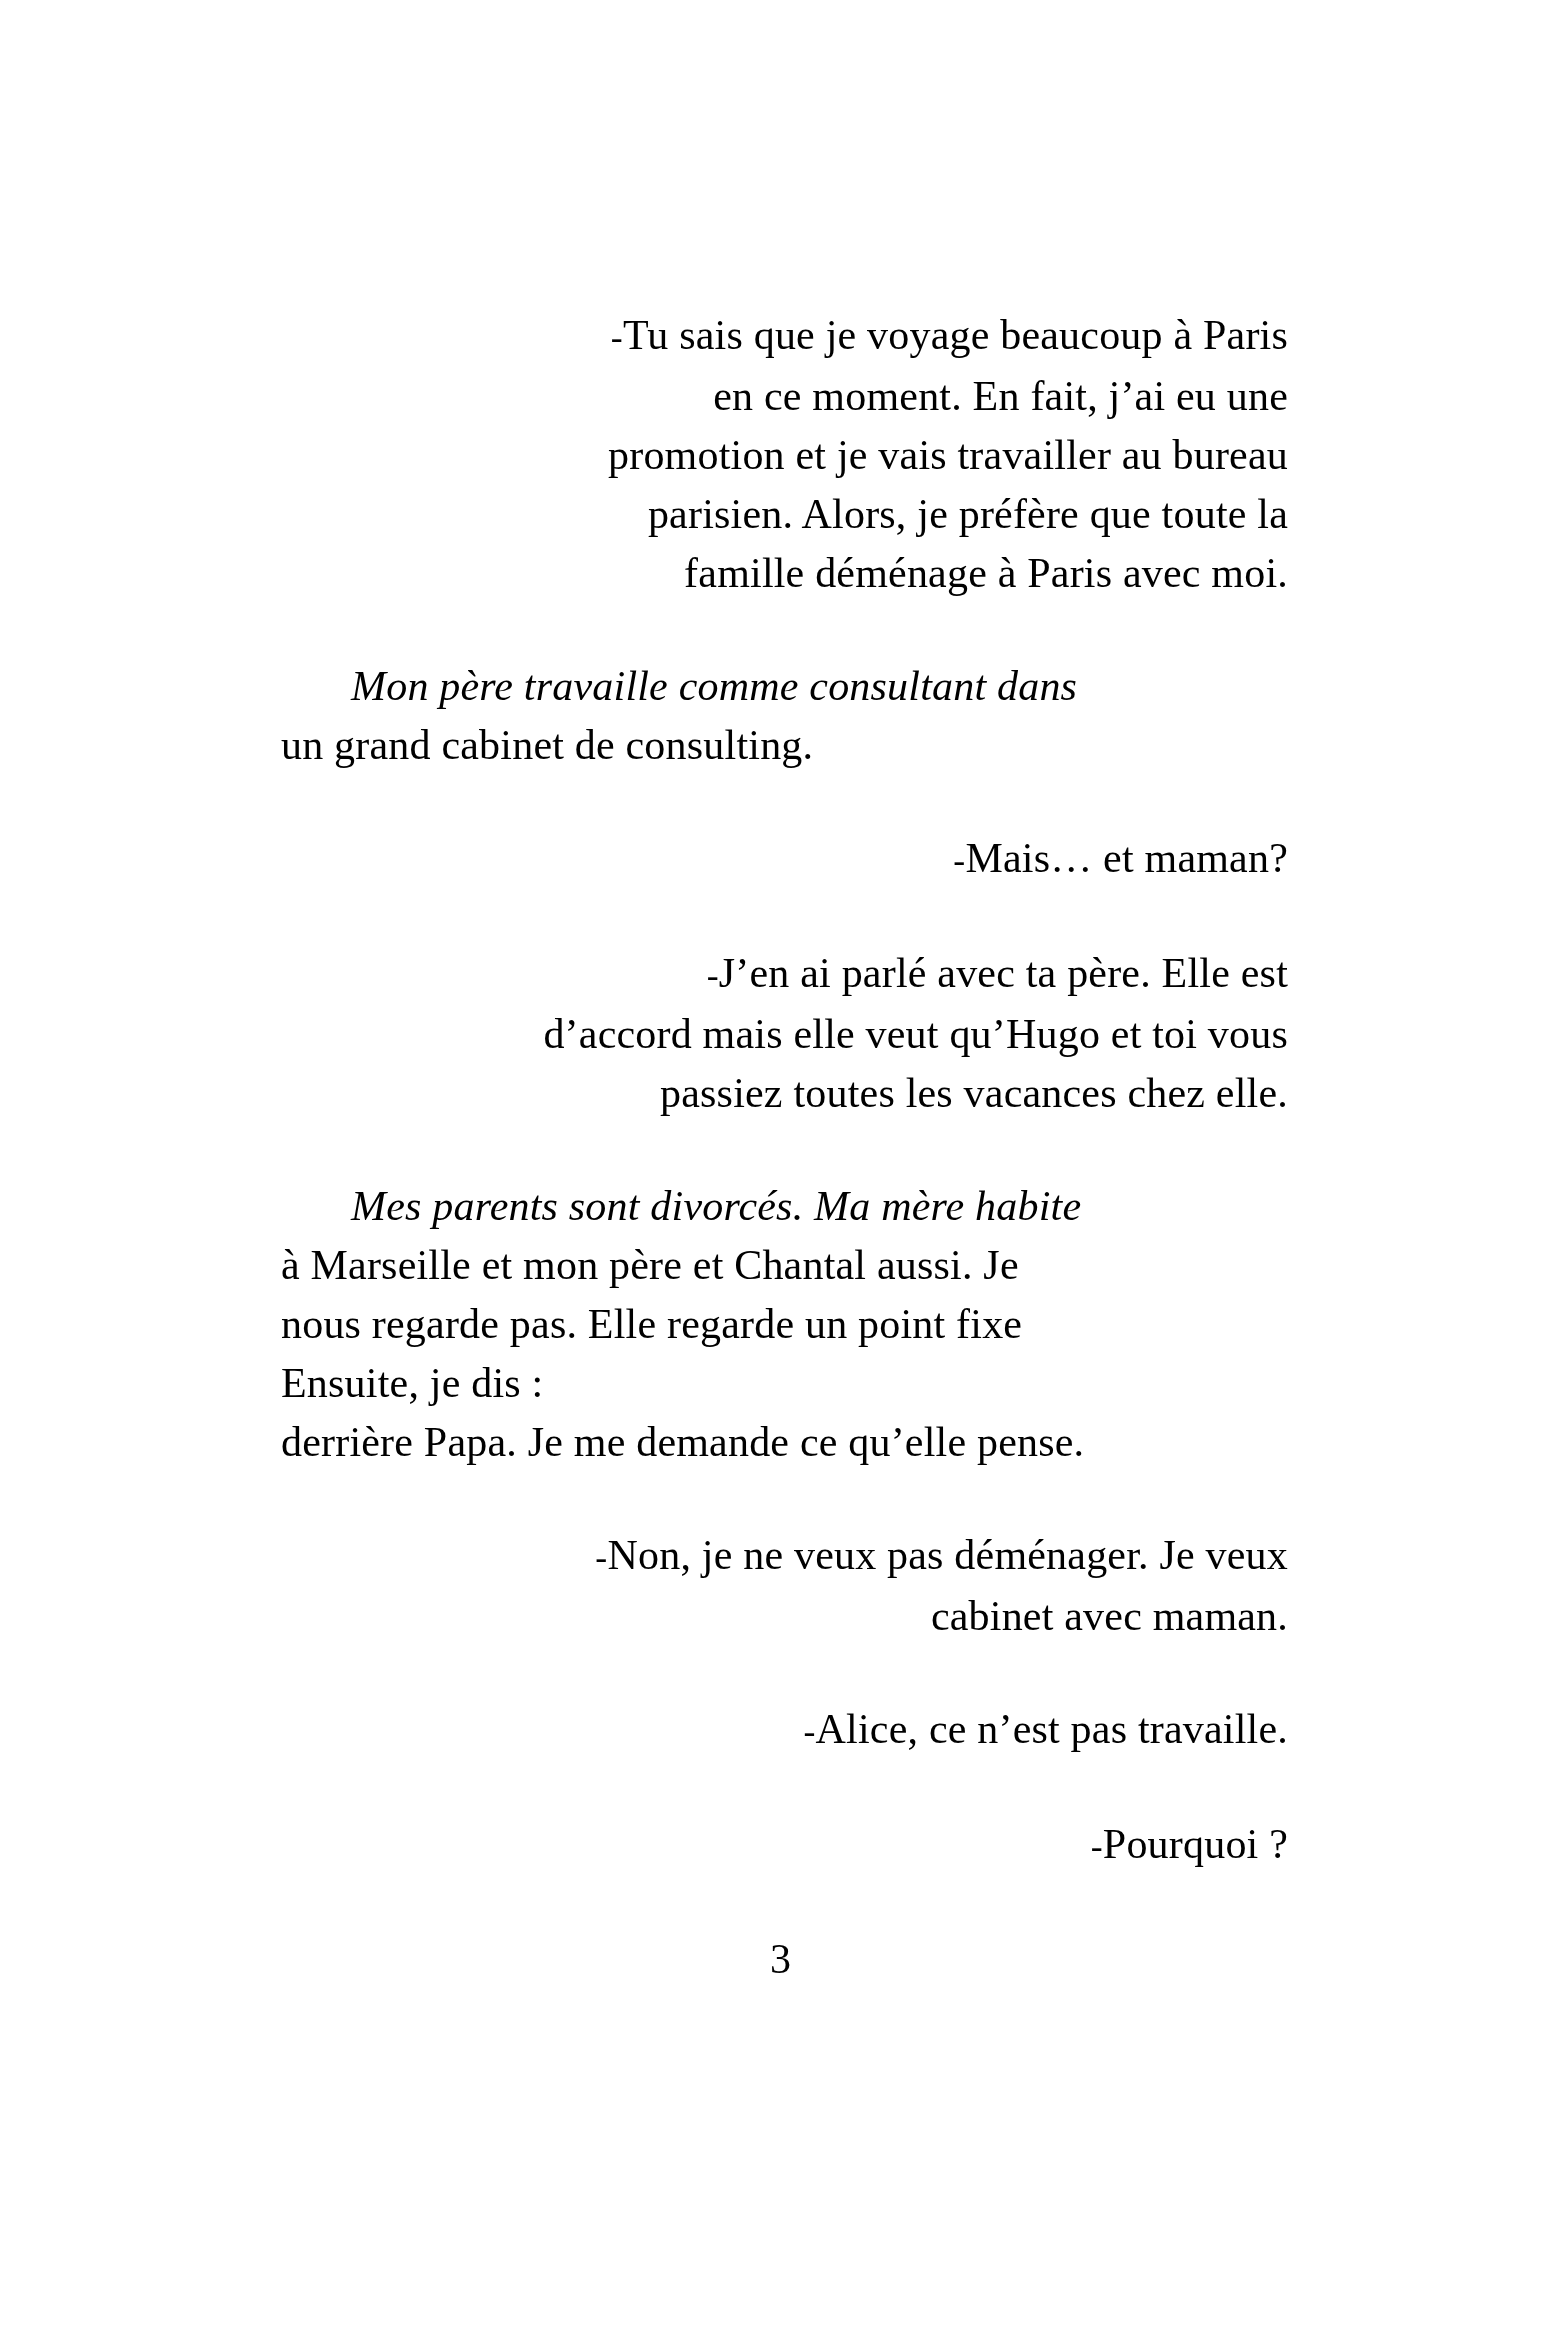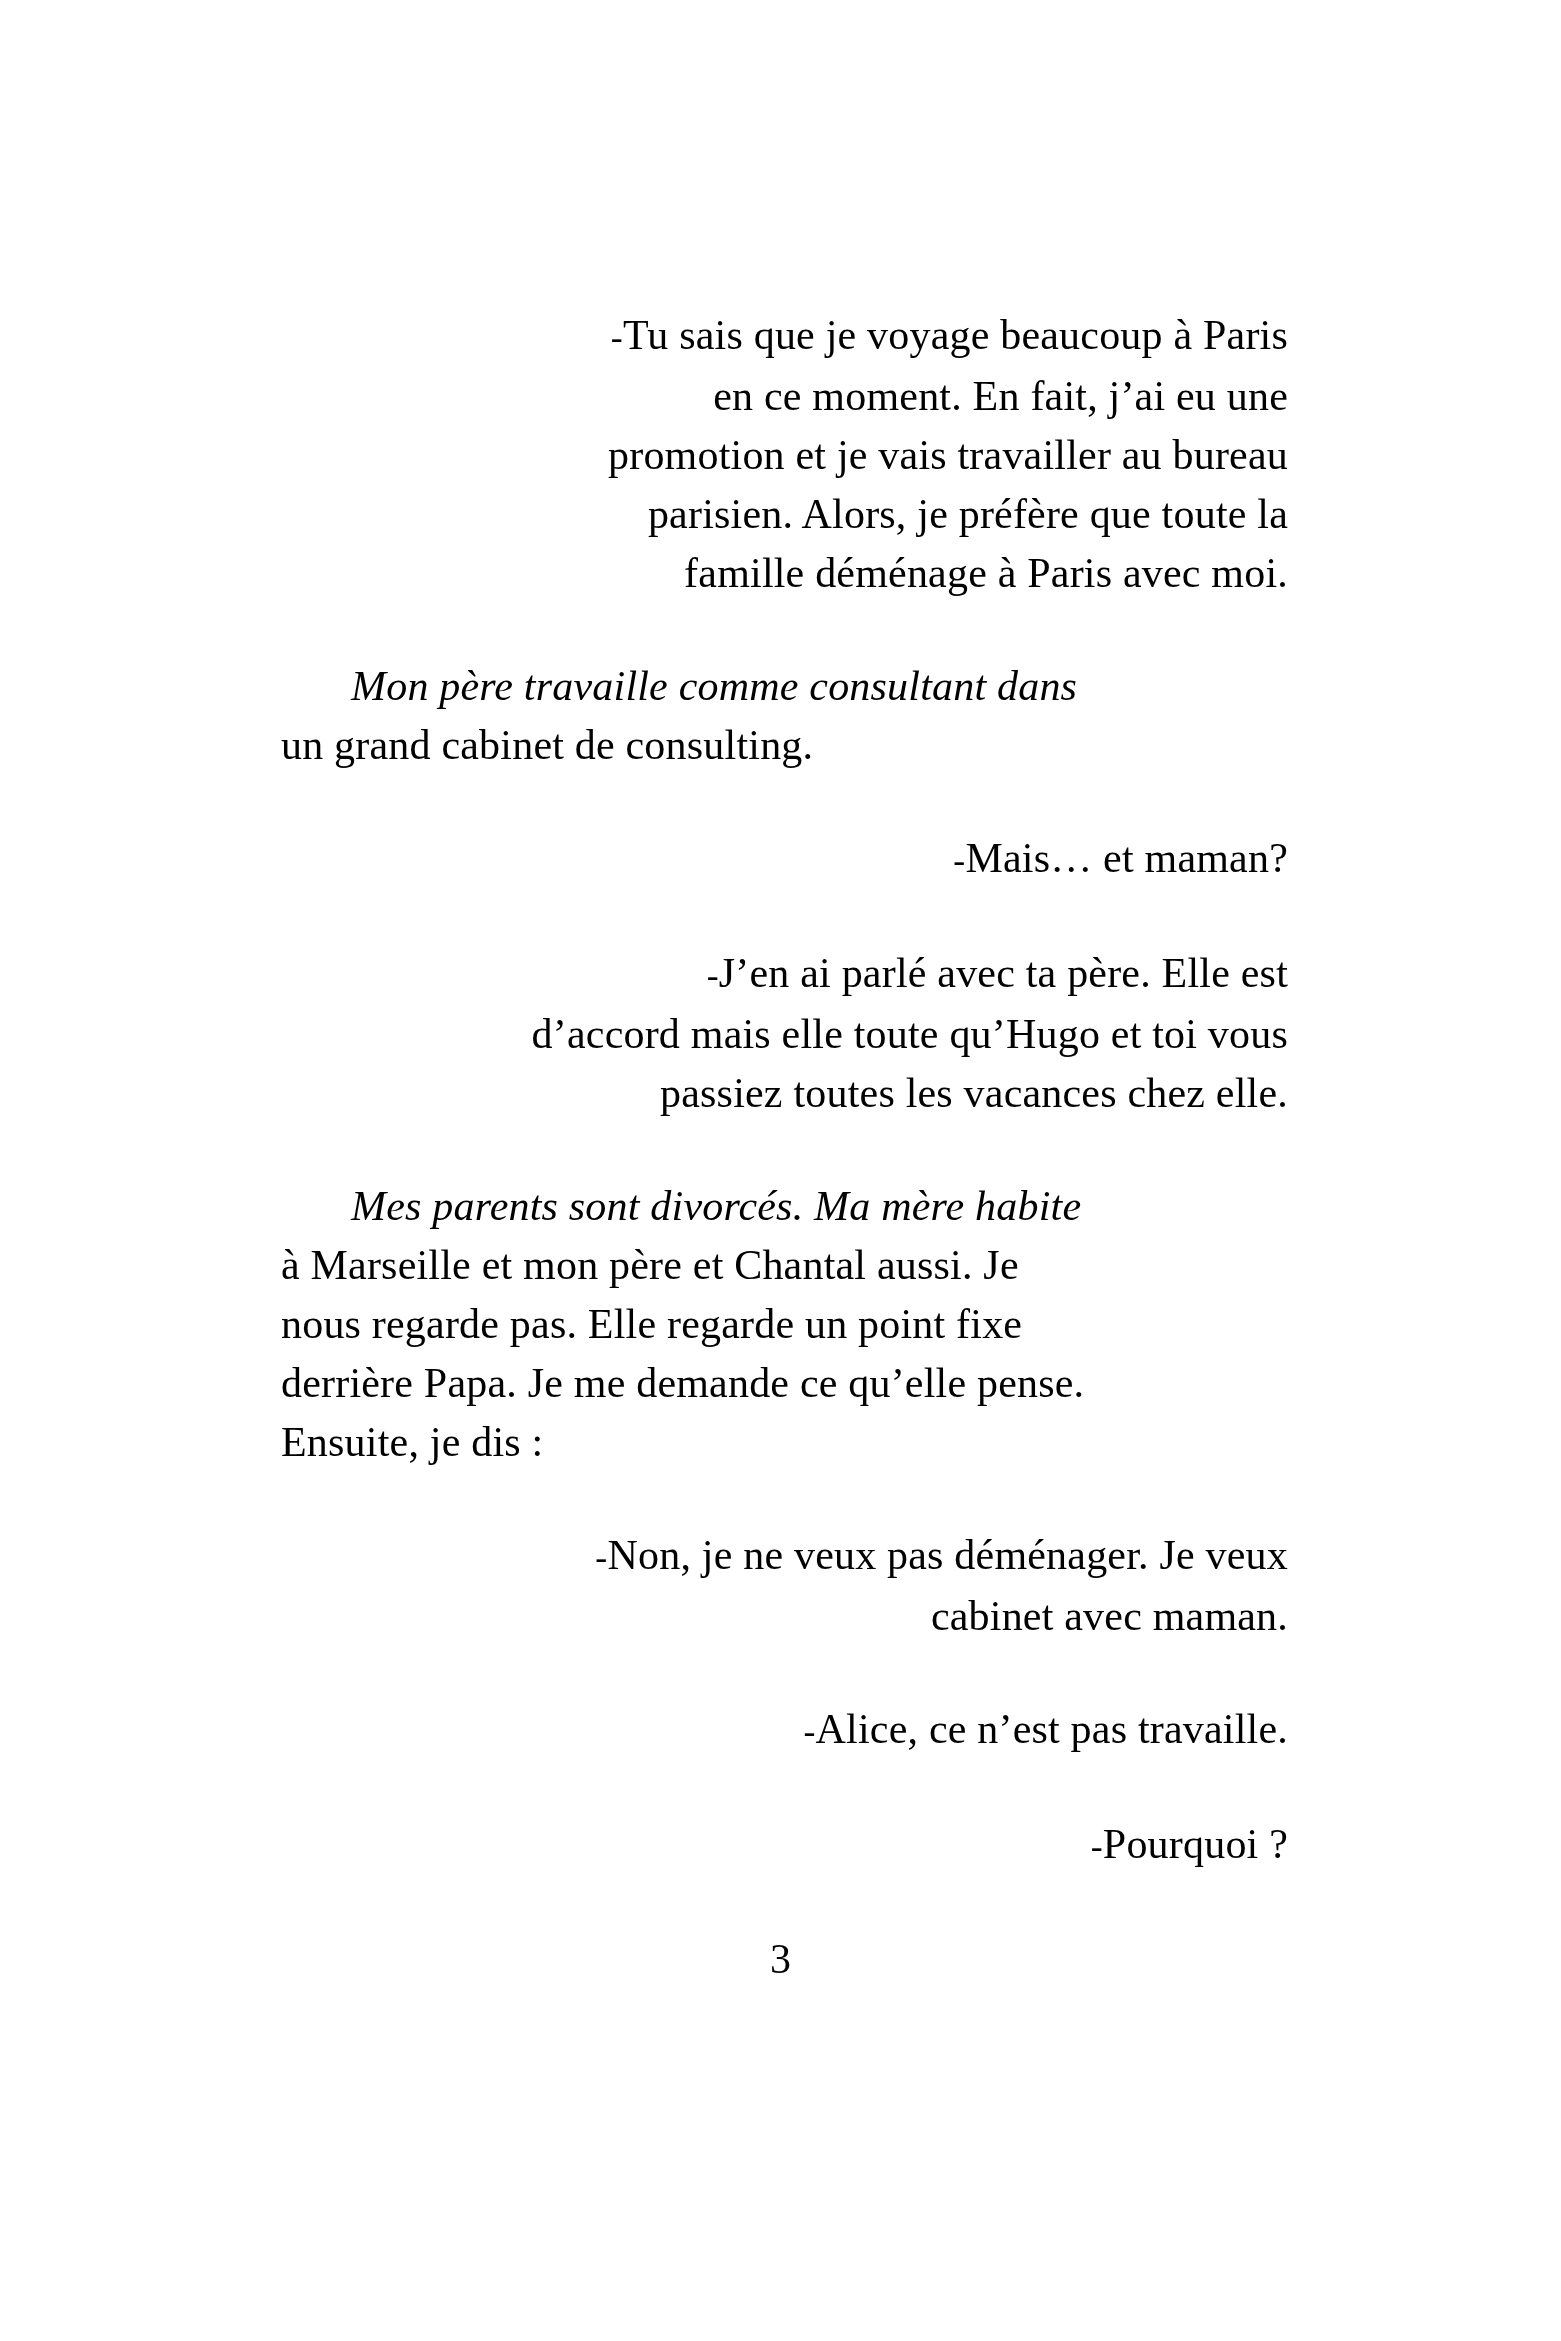--- a/index.html
+++ b/index.html
@@ -73,30 +73,30 @@
     <span class="line first">Mon père travaille comme consultant dans</span>
     <span class="line">un grand cabinet de consulting.</span>
   </p>
 
   <p class="para dialogue">
     <span class="line"><span class="marker">-</span><span>Mais… et maman?</span></span>
   </p>
 
   <p class="para dialogue">
     <span class="line"><span class="marker">-</span><span>J’en ai parlé avec ta père. Elle est</span></span>
-    <span class="line">d’accord mais elle toute qu’Hugo et toi vous</span>
+    <span class="line">d’accord mais elle veut qu’Hugo et toi vous</span>
     <span class="line">passiez toutes les vacances chez elle.</span>
   </p>
 
   <p class="para narrative">
     <span class="line first">Mes parents sont divorcés. Ma mère habite</span>
     <span class="line">à Marseille et mon père et Chantal aussi. Je</span>
     <span class="line">nous regarde pas. Elle regarde un point fixe</span>
+    <span class="line">Ensuite, je dis :</span>
     <span class="line">derrière Papa. Je me demande ce qu’elle pense.</span>
-    <span class="line">Ensuite, je dis :</span>
   </p>
 
   <p class="para dialogue">
     <span class="line"><span class="marker">-</span><span>Non, je ne veux pas déménager. Je veux</span></span>
     <span class="line">cabinet avec maman.</span>
   </p>
 
   <p class="para dialogue">
     <span class="line"><span class="marker">-</span><span>Alice, ce n’est pas travaille.</span></span>
   </p>

